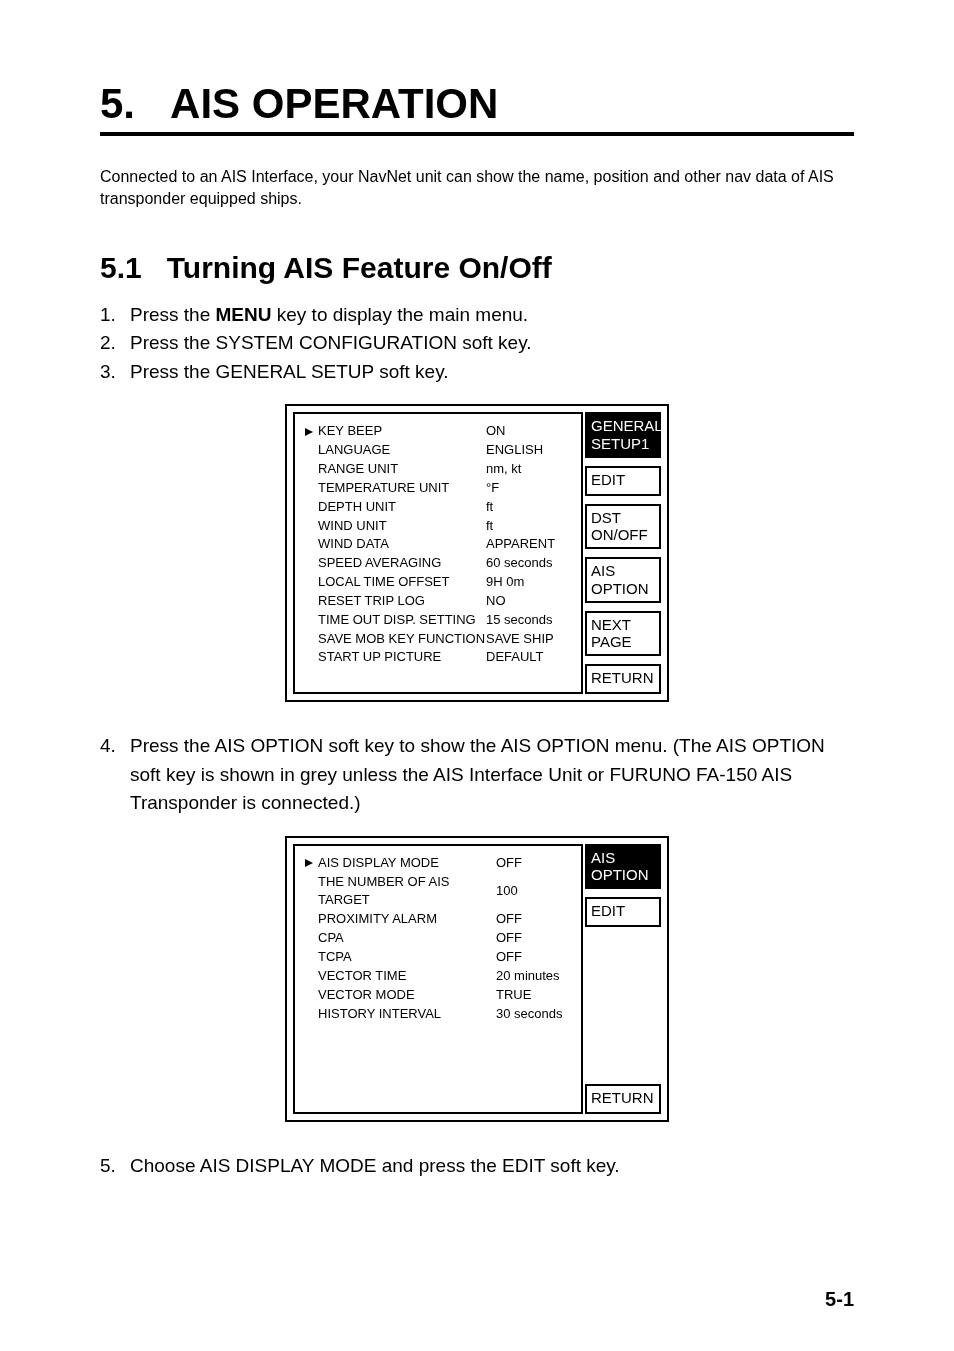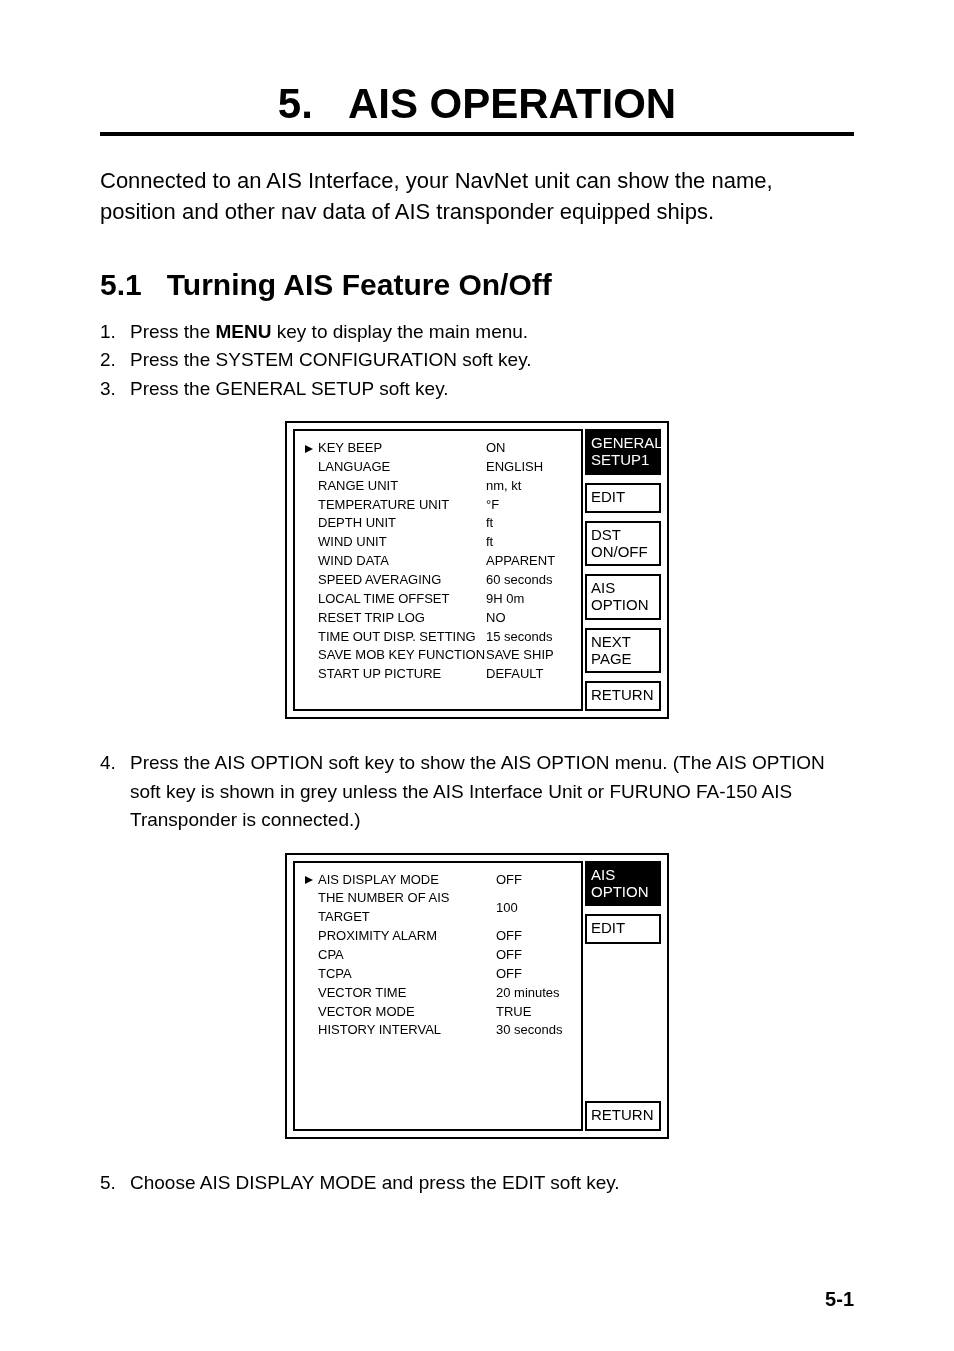--- a/index.html
+++ b/index.html
@@ -9,29 +9,28 @@
       color: #000;
       width: 954px;
       height: 1351px;
       padding: 80px 100px 40px 100px;
       position: relative;
     }
     .chapter-title {
       font-size: 42px;
       font-weight: bold;
       margin-bottom: 4px;
-      text-align: center;
     }
     .chapter-rule {
       border: none;
       border-top: 4px solid #000;
       margin-bottom: 30px;
     }
     .intro-text {
-      font-size: 22px;
+      font-size: 16px;
       line-height: 1.4;
       margin-bottom: 40px;
     }
     .section-title {
       font-size: 30px;
       font-weight: bold;
       margin-bottom: 16px;
     }
     .step-list {
       list-style: none;

